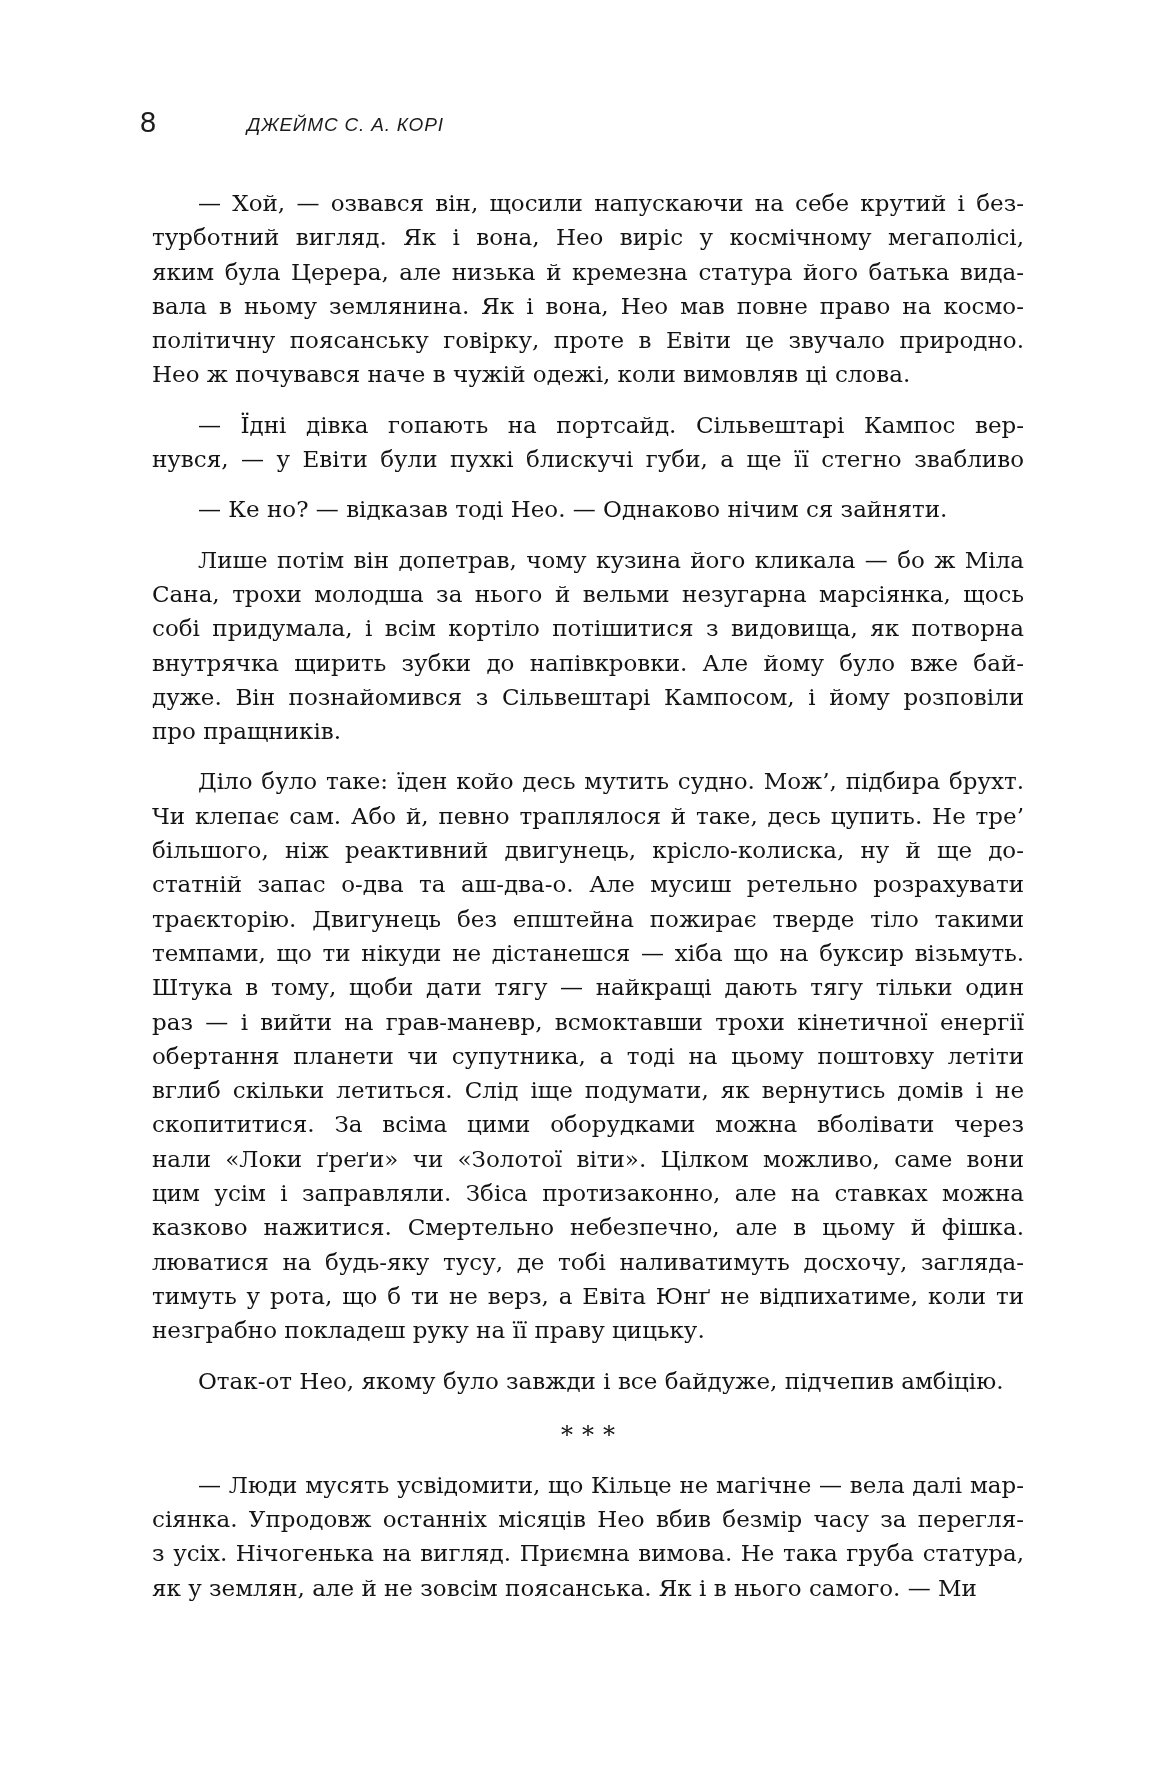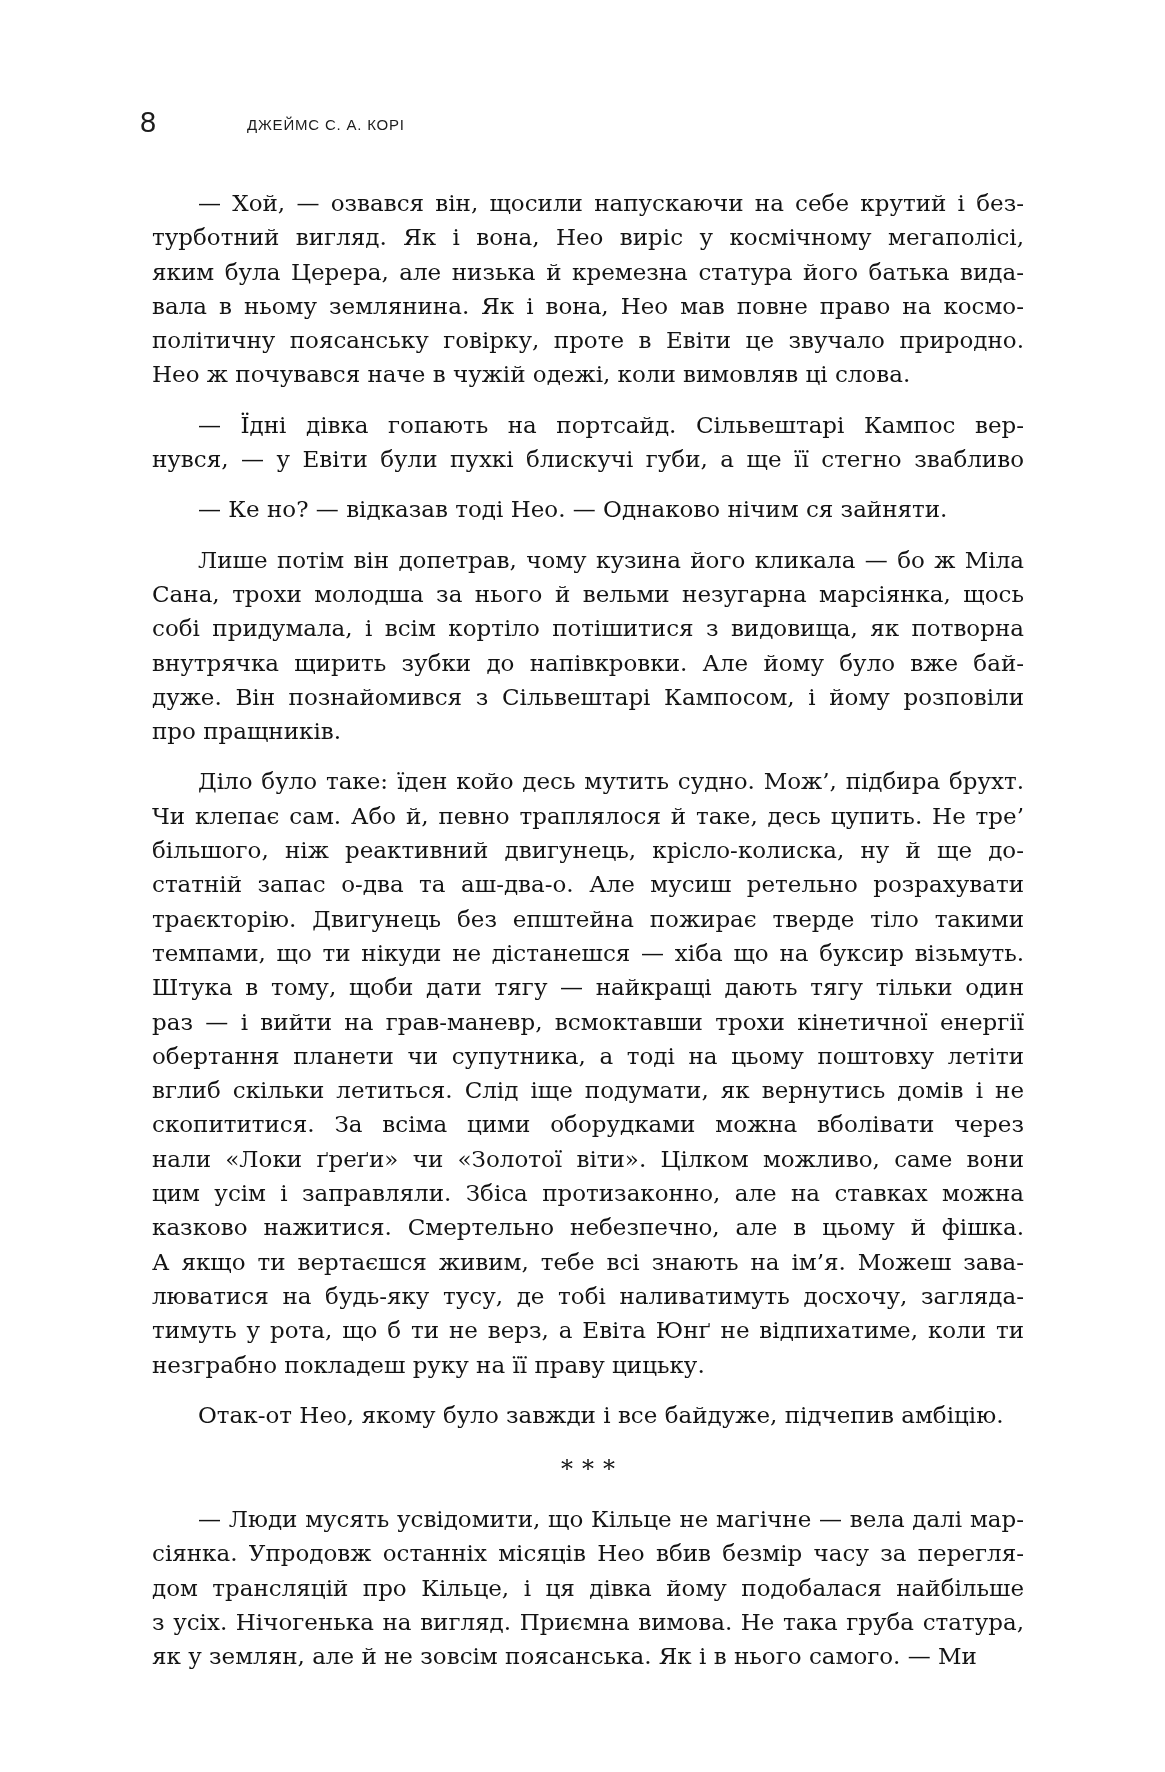--- a/index.html
+++ b/index.html
@@ -30,23 +30,24 @@
     position: absolute;
     left: 0;
     top: 2px;
     font-size: 29px;
     line-height: 32px;
   }
   .running-head {
     position: absolute;
     left: 107px;
     top: 9px;
-    font-size: 15px;
+    font-size: 19px;
     line-height: 24px;
     letter-spacing: 0.8px;
+    font-style: italic;
   }
   .text-block {
     position: absolute;
     top: 170px;
     left: 136px;
     width: 904px;
     font-size: 23px;
     line-height: 34.3px;
     color: #141414;
   }
@@ -108,30 +109,28 @@
         <div class="line">траєкторію. Двигунець без епштейна пожирає тверде тіло такими</div>
         <div class="line">темпами, що ти нікуди не дістанешся — хіба що на буксир візьмуть.</div>
         <div class="line">Штука в тому, щоби дати тягу — найкращі дають тягу тільки один</div>
         <div class="line">раз — і вийти на грав-маневр, всмоктавши трохи кінетичної енергії</div>
         <div class="line">обертання планети чи супутника, а тоді на цьому поштовху летіти</div>
         <div class="line">вглиб скільки летиться. Слід іще подумати, як вернутись домів і не</div>
         <div class="line">скопититися. За всіма цими оборудками можна вболівати через</div>
         <div class="line">нали «Локи ґреґи» чи «Золотої віти». Цілком можливо, саме вони</div>
         <div class="line">цим усім і заправляли. Збіса протизаконно, але на ставках можна</div>
         <div class="line">казково нажитися. Смертельно небезпечно, але в цьому й фішка.</div>
-        <div class="line">А якщо ти вертаєшся живим, тебе всі знають на ім’я. Можеш зава-</div>
         <div class="line">люватися на будь-яку тусу, де тобі наливатимуть досхочу, загляда-</div>
         <div class="line">тимуть у рота, що б ти не верз, а Евіта Юнґ не відпихатиме, коли ти</div>
         <div class="line last">незграбно покладеш руку на її праву цицьку.</div>
       </div>
       <div class="paragraph">
         <div class="line first last">Отак-от Нео, якому було завжди і все байдуже, підчепив амбіцію.</div>
       </div>
       <div class="separator">***</div>
       <div class="paragraph">
         <div class="line first">— Люди мусять усвідомити, що Кільце не магічне — вела далі мар-</div>
         <div class="line">сіянка. Упродовж останніх місяців Нео вбив безмір часу за перегля-</div>
-        <div class="line">дом трансляцій про Кільце, і ця дівка йому подобалася найбільше</div>
         <div class="line">з усіх. Нічогенька на вигляд. Приємна вимова. Не така груба статура,</div>
         <div class="line last">як у землян, але й не зовсім поясанська. Як і в нього самого. — Ми</div>
       </div>
     </div>
 </div>
 
 </body></html>

